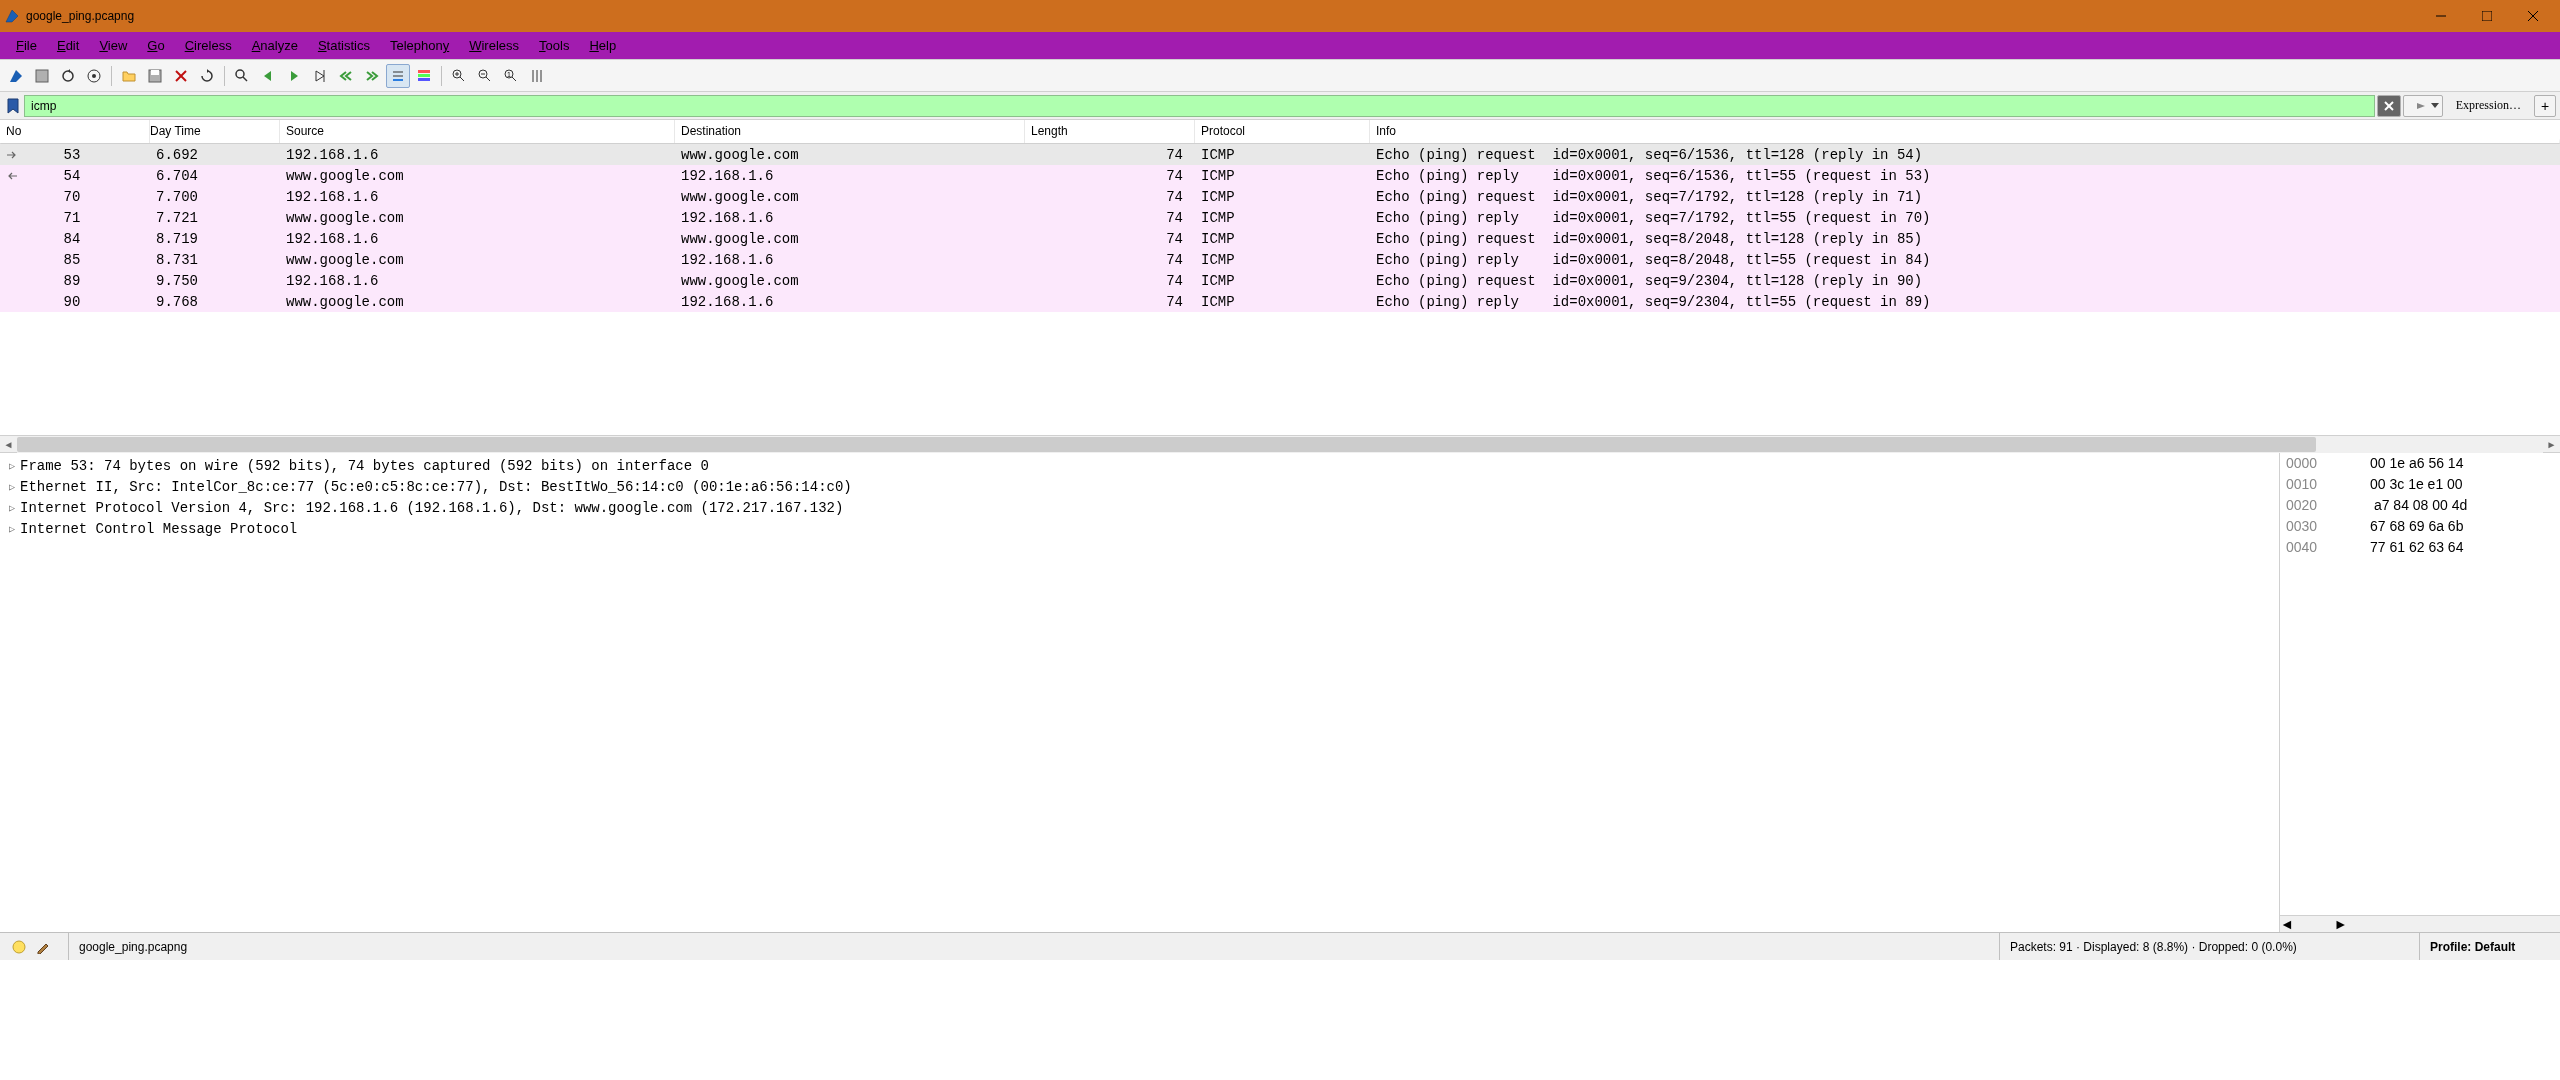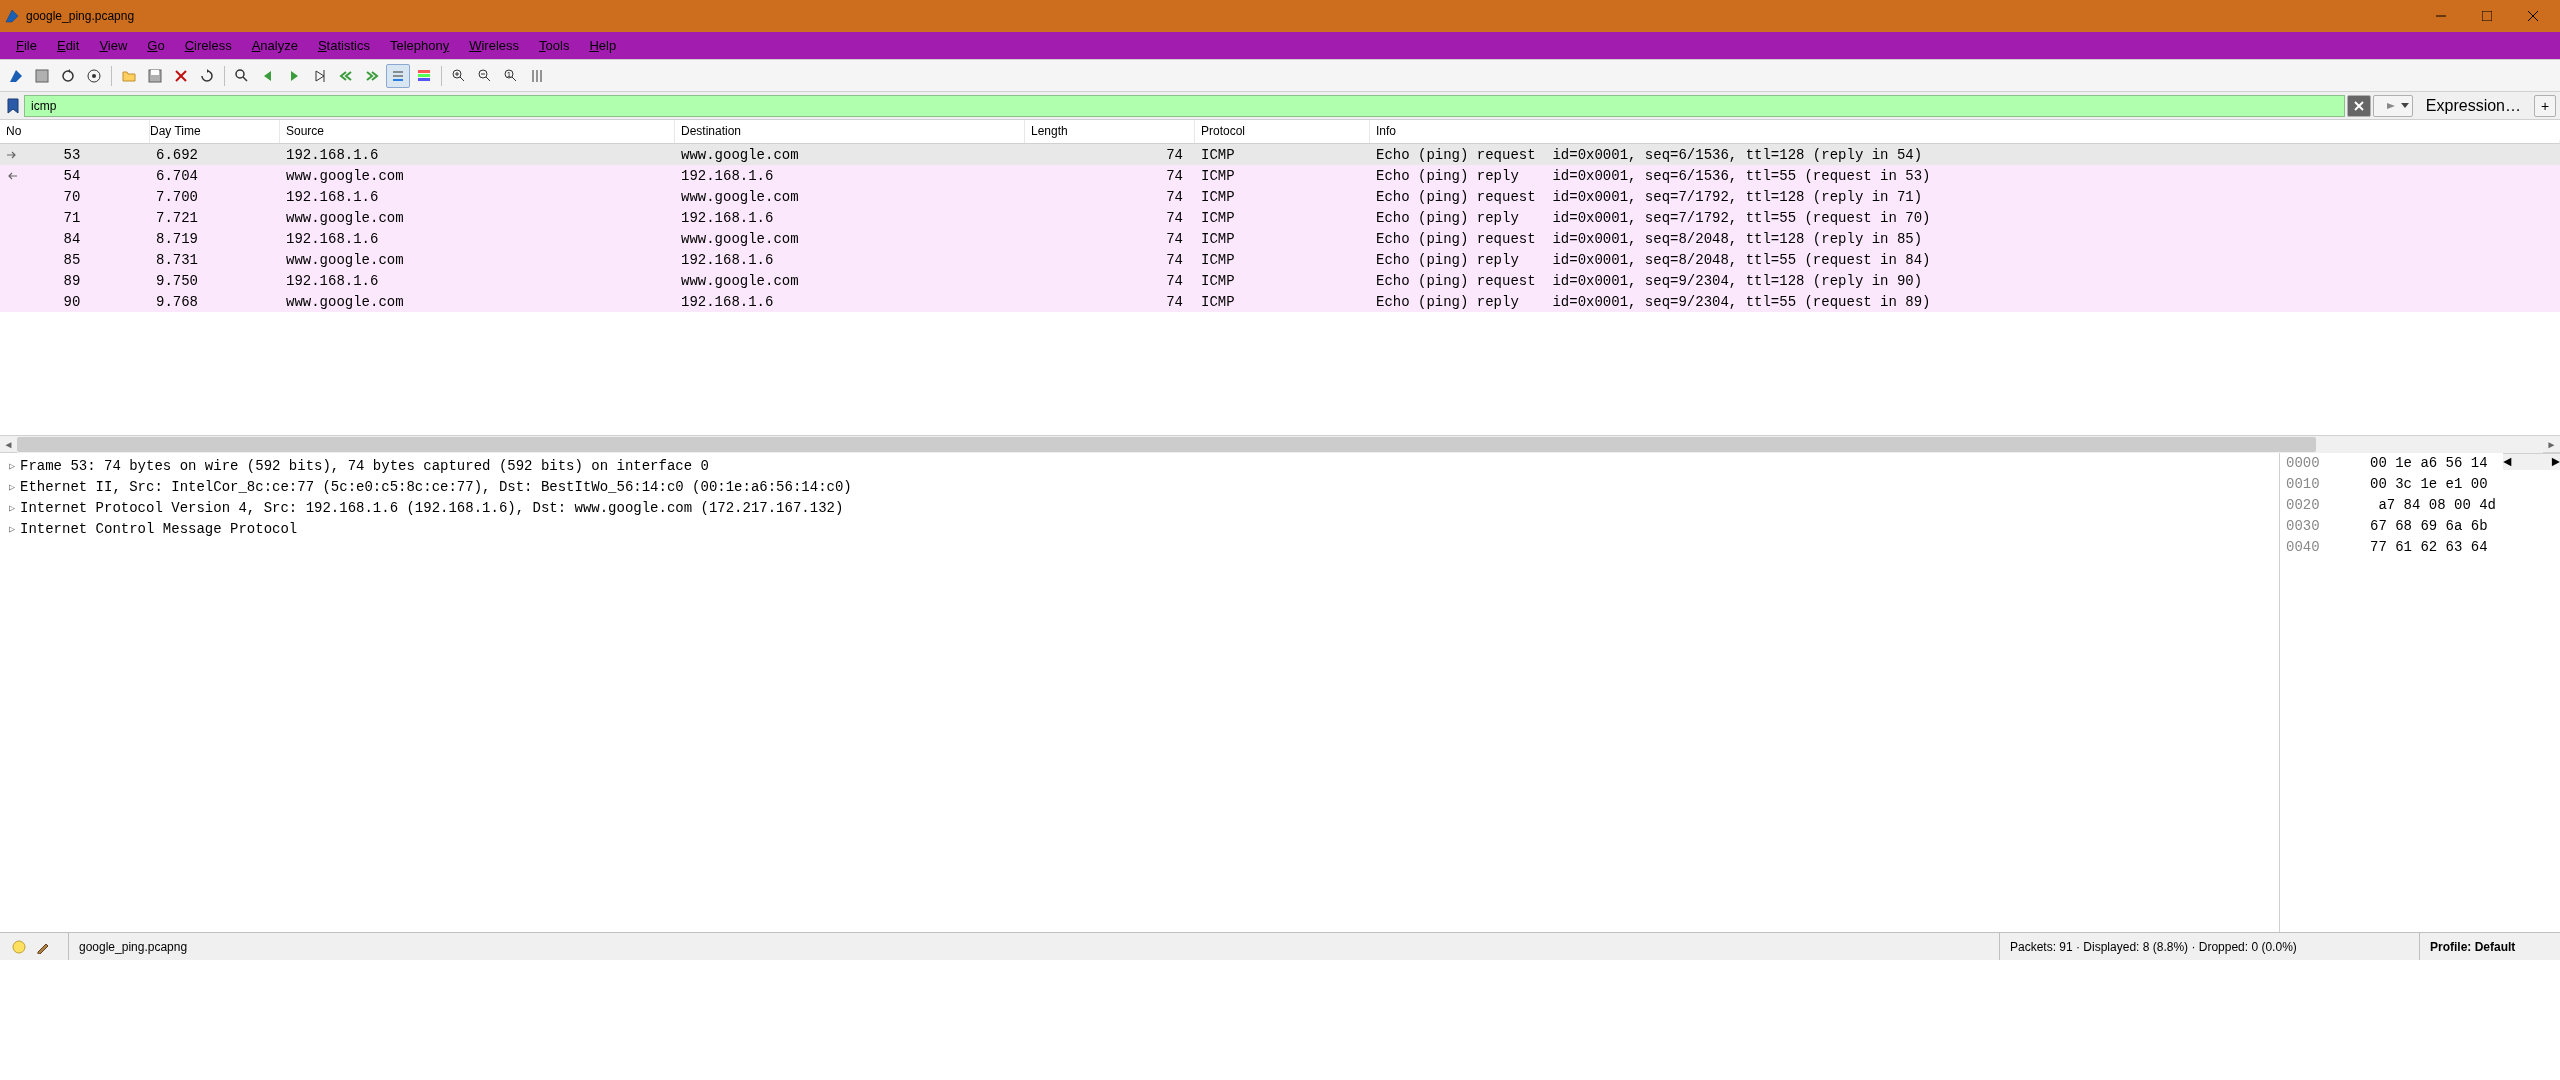--- a/index.html
+++ b/index.html
@@ -20,21 +20,21 @@
 .toolbar { height: 32px; background: #f5f5f5; border-bottom: 1px solid #d0d0d0; display: flex; align-items: center; padding: 2px 4px; gap: 2px; }
 .toolbar .tbtn { width: 24px; height: 24px; display: flex; align-items: center; justify-content: center; border: 1px solid transparent; border-radius: 2px; }
 .toolbar .sep { width: 1px; height: 20px; background: #c0c0c0; margin: 0 3px; }
 
 
 .filterbar { height: 28px; background: #f0f0f0; border-bottom: 1px solid #d0d0d0; display: flex; align-items: center; padding: 2px 4px; gap: 2px; }
 .filterbar .bookmark { width: 18px; height: 20px; display: flex; align-items: center; justify-content: center; }
 .filterbar input { flex: 1; height: 22px; background: #afffaf; border: 1px solid #8cbf8c; padding: 0 6px; font-size: 12px; outline: none; }
 .filterbar .fbtn { width: 24px; height: 22px; display: flex; align-items: center; justify-content: center; border: 1px solid #b0b0b0; background: #e8e8e8; border-radius: 2px; }
 .filterbar .dropdown { width: 40px; height: 22px; display: flex; align-items: center; justify-content: center; border: 1px solid #b0b0b0; background: #f4f4f4; border-radius: 2px; position: relative; }
-.filterbar .expr { padding: 0 10px; height: 22px; display: flex; align-items: center; border: 1px solid transparent; font-size: 16px; }
+.filterbar .expr { padding: 0 10px; height: 22px; display: flex; align-items: center; border: 1px solid transparent; font-size: 12px; font-family: Liberation Serif, serif; }
 .filterbar .plus { width: 22px; height: 22px; display: flex; align-items: center; justify-content: center; border: 1px solid #b0b0b0; background: #f4f4f4; border-radius: 2px; font-size: 14px; }
 
 
 .packet-header { height: 24px; background: #fff; border-bottom: 1px solid #d0d0d0; display: flex; font-size: 12px; }
 .packet-header .col { padding: 4px 6px; border-right: 1px solid #e8e8e8; }
 .packet-rows { background: #ffeeff; font-family: Consolas, "Courier New", monospace; font-size: 14px; }
 .packet-row { display: flex; height: 21px; align-items: center; position: relative; }
 .packet-row.selected { background: #e8e8e8; }
 .packet-row:not(.selected) { background: #fce8fc; }
 .packet-row .cell { padding: 0 6px; white-space: pre; overflow: hidden; }
@@ -53,21 +53,21 @@
 .h-scroll .arrow { width: 17px; height: 17px; display:flex; align-items:center; justify-content:center; font-size:10px; color:#666; }
 .h-scroll .track { flex: 1; height: 17px; background: #f0f0f0; position: relative; }
 .h-scroll .thumb { position: absolute; height: 15px; top: 1px; background: #ccc; border-radius: 2px; }
 
 
 .split-lower { display: flex; height: 480px; border-top: 1px solid #d0d0d0; }
 .details-pane { flex: 1; overflow-y: auto; font-family: Consolas, "Courier New", monospace; font-size: 14px; padding: 2px 4px; border-right: 1px solid #d0d0d0; }
 .details-pane .tree-row { display: flex; align-items: center; height: 21px; white-space: pre; }
 .details-pane .tree-row .caret { width: 16px; display:inline-flex; justify-content:center; color:#666; font-size:10px; }
 
-.hex-pane { width: 280px; display:flex; flex-direction:row; font-family: Liberation Mono, monospace; font-size: 14px; }
+.hex-pane { width: 280px; display:flex; flex-direction:column; font-family: Liberation Sans, sans-serif; font-size: 14px; }
 .hex-body { flex:1; padding: 2px 6px; overflow:hidden; }
 .hex-row { display: flex; height: 21px; }
 .hex-offset { width: 50px; color: #888; }
 .hex-bytes { flex:1; white-space: pre; margin-left: 34px; }
 .hex-scroll { height: 17px; background: #f0f0f0; border-top: 1px solid #d0d0d0; display:flex; align-items:center; }
 
 
 .statusbar { height: 28px; background: #f0f0f0; border-top: 1px solid #c0c0c0; display: flex; align-items: center; font-size: 12px; }
 .statusbar .seg { padding: 0 10px; height: 100%; display:flex; align-items:center; border-right: 1px solid #c0c0c0; }
 .statusbar .seg:first-child { border-left: none; }

